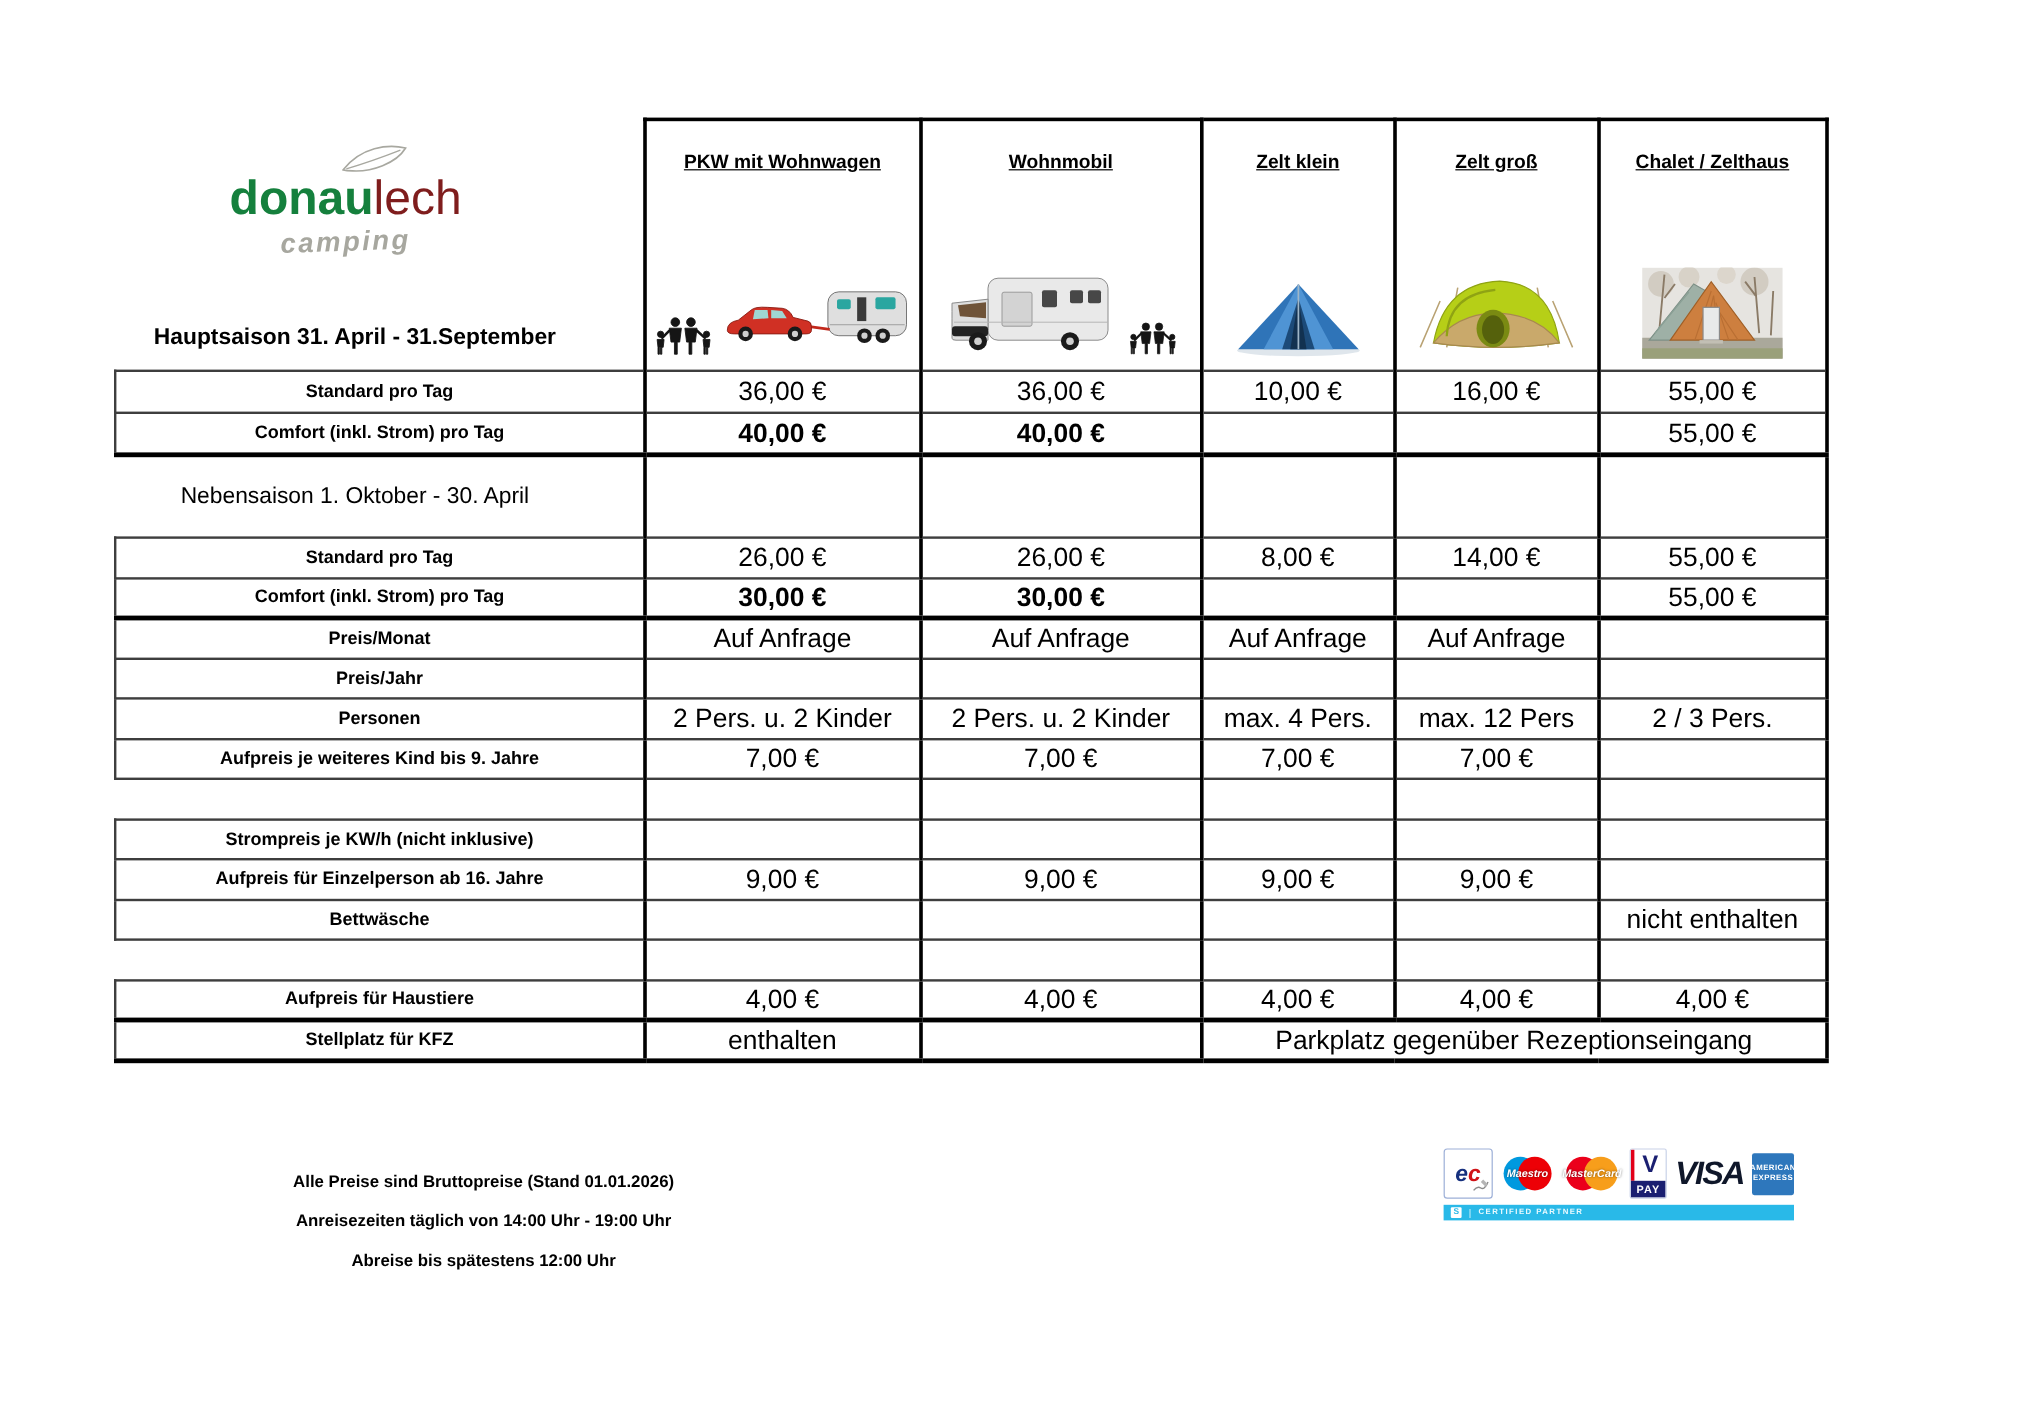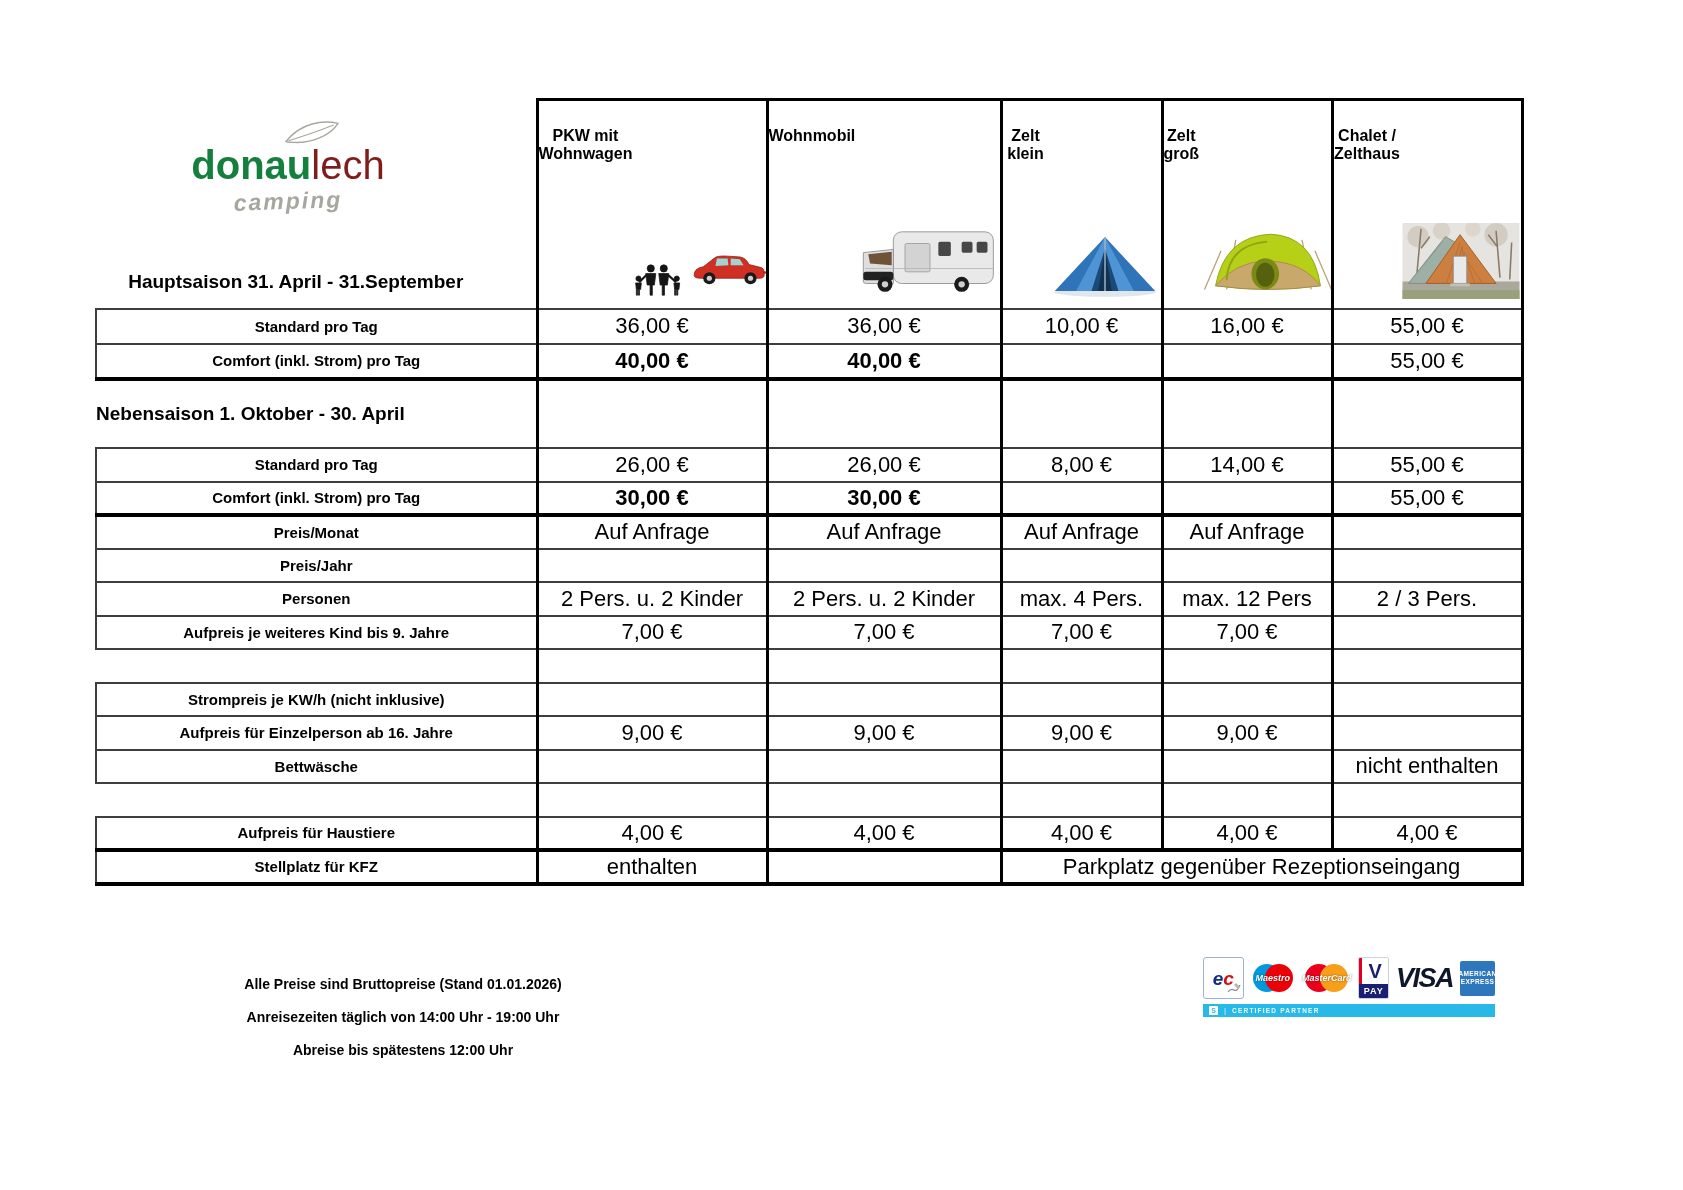--- a/index.html
+++ b/index.html
@@ -15,37 +15,37 @@
        text-align:center;font-size:22px;font-weight:normal;}
   .lbl{border:2px solid #3e3e3e;border-right:3px solid #000;
        text-align:center;font-weight:bold;font-size:15px;}
   .free{border:none;background:#fff;}
   .hdr{border:3px solid #000;border-bottom:2px solid #3e3e3e;
        vertical-align:top;text-align:center;font-weight:bold;}
   tr.sep td{border-bottom:4px solid #000;margin-left:44px;}
   tr.bottom td{border-bottom:4px solid #000;margin-left:15px;}
   .b{font-weight:bold;}
 
-  .hcell{height:202px;display:flex;flex-direction:row;}
+  .hcell{height:202px;display:flex;flex-direction:column;align-items:center;text-decoration:underline;}
   .hlabel{margin-top:24px;font-size:16px;font-weight:bold;}
   .himg{margin-top:auto;margin-bottom:6px;display:flex;align-items:flex-end;
         justify-content:center;gap:4px;}
 
   
   .brandcell{position:relative;height:202px;}
   .logo{position:absolute;left:72px;top:16px;width:240px;text-align:center;}
   .leaf{display:block;margin:0 0 0 112px;}
   .wordmark{font-size:40px;line-height:1.0;letter-spacing:0px;}
   .wm1{font-weight:bold;color:#15803d;margin-top:28px;}
   .wm2{font-weight:normal;color:#7f1d1d;}
   .tagline{font-style:italic;font-size:23px;color:#a7a79f;margin-top:3px;
            transform:rotate(-2deg);letter-spacing:2px;}
   .season1{position:absolute;left:0;right:40px;bottom:12px;text-align:center;
            font-weight:bold;font-size:19px;}
-  .season2{display:block;padding-right:40px;text-align:left;font-weight:bold;font-size:19px;}
+  .season2{display:block;padding-right:40px;text-align:center;font-weight:normal;font-size:19px;}
 
   
   .notes{position:absolute;left:233px;top:976px;width:340px;text-align:center;
          font-size:14px;font-weight:bold;}
   .notes .note-line{margin-bottom:17px;}
 
   
   .paystrip{position:absolute;left:1203px;top:957px;width:292px;}
   .cards{display:flex;align-items:center;gap:7px;height:42px;}
   .card-ec{width:42px;height:40px;background:#fff;border:1px solid #9db0d8;border-radius:3px;

